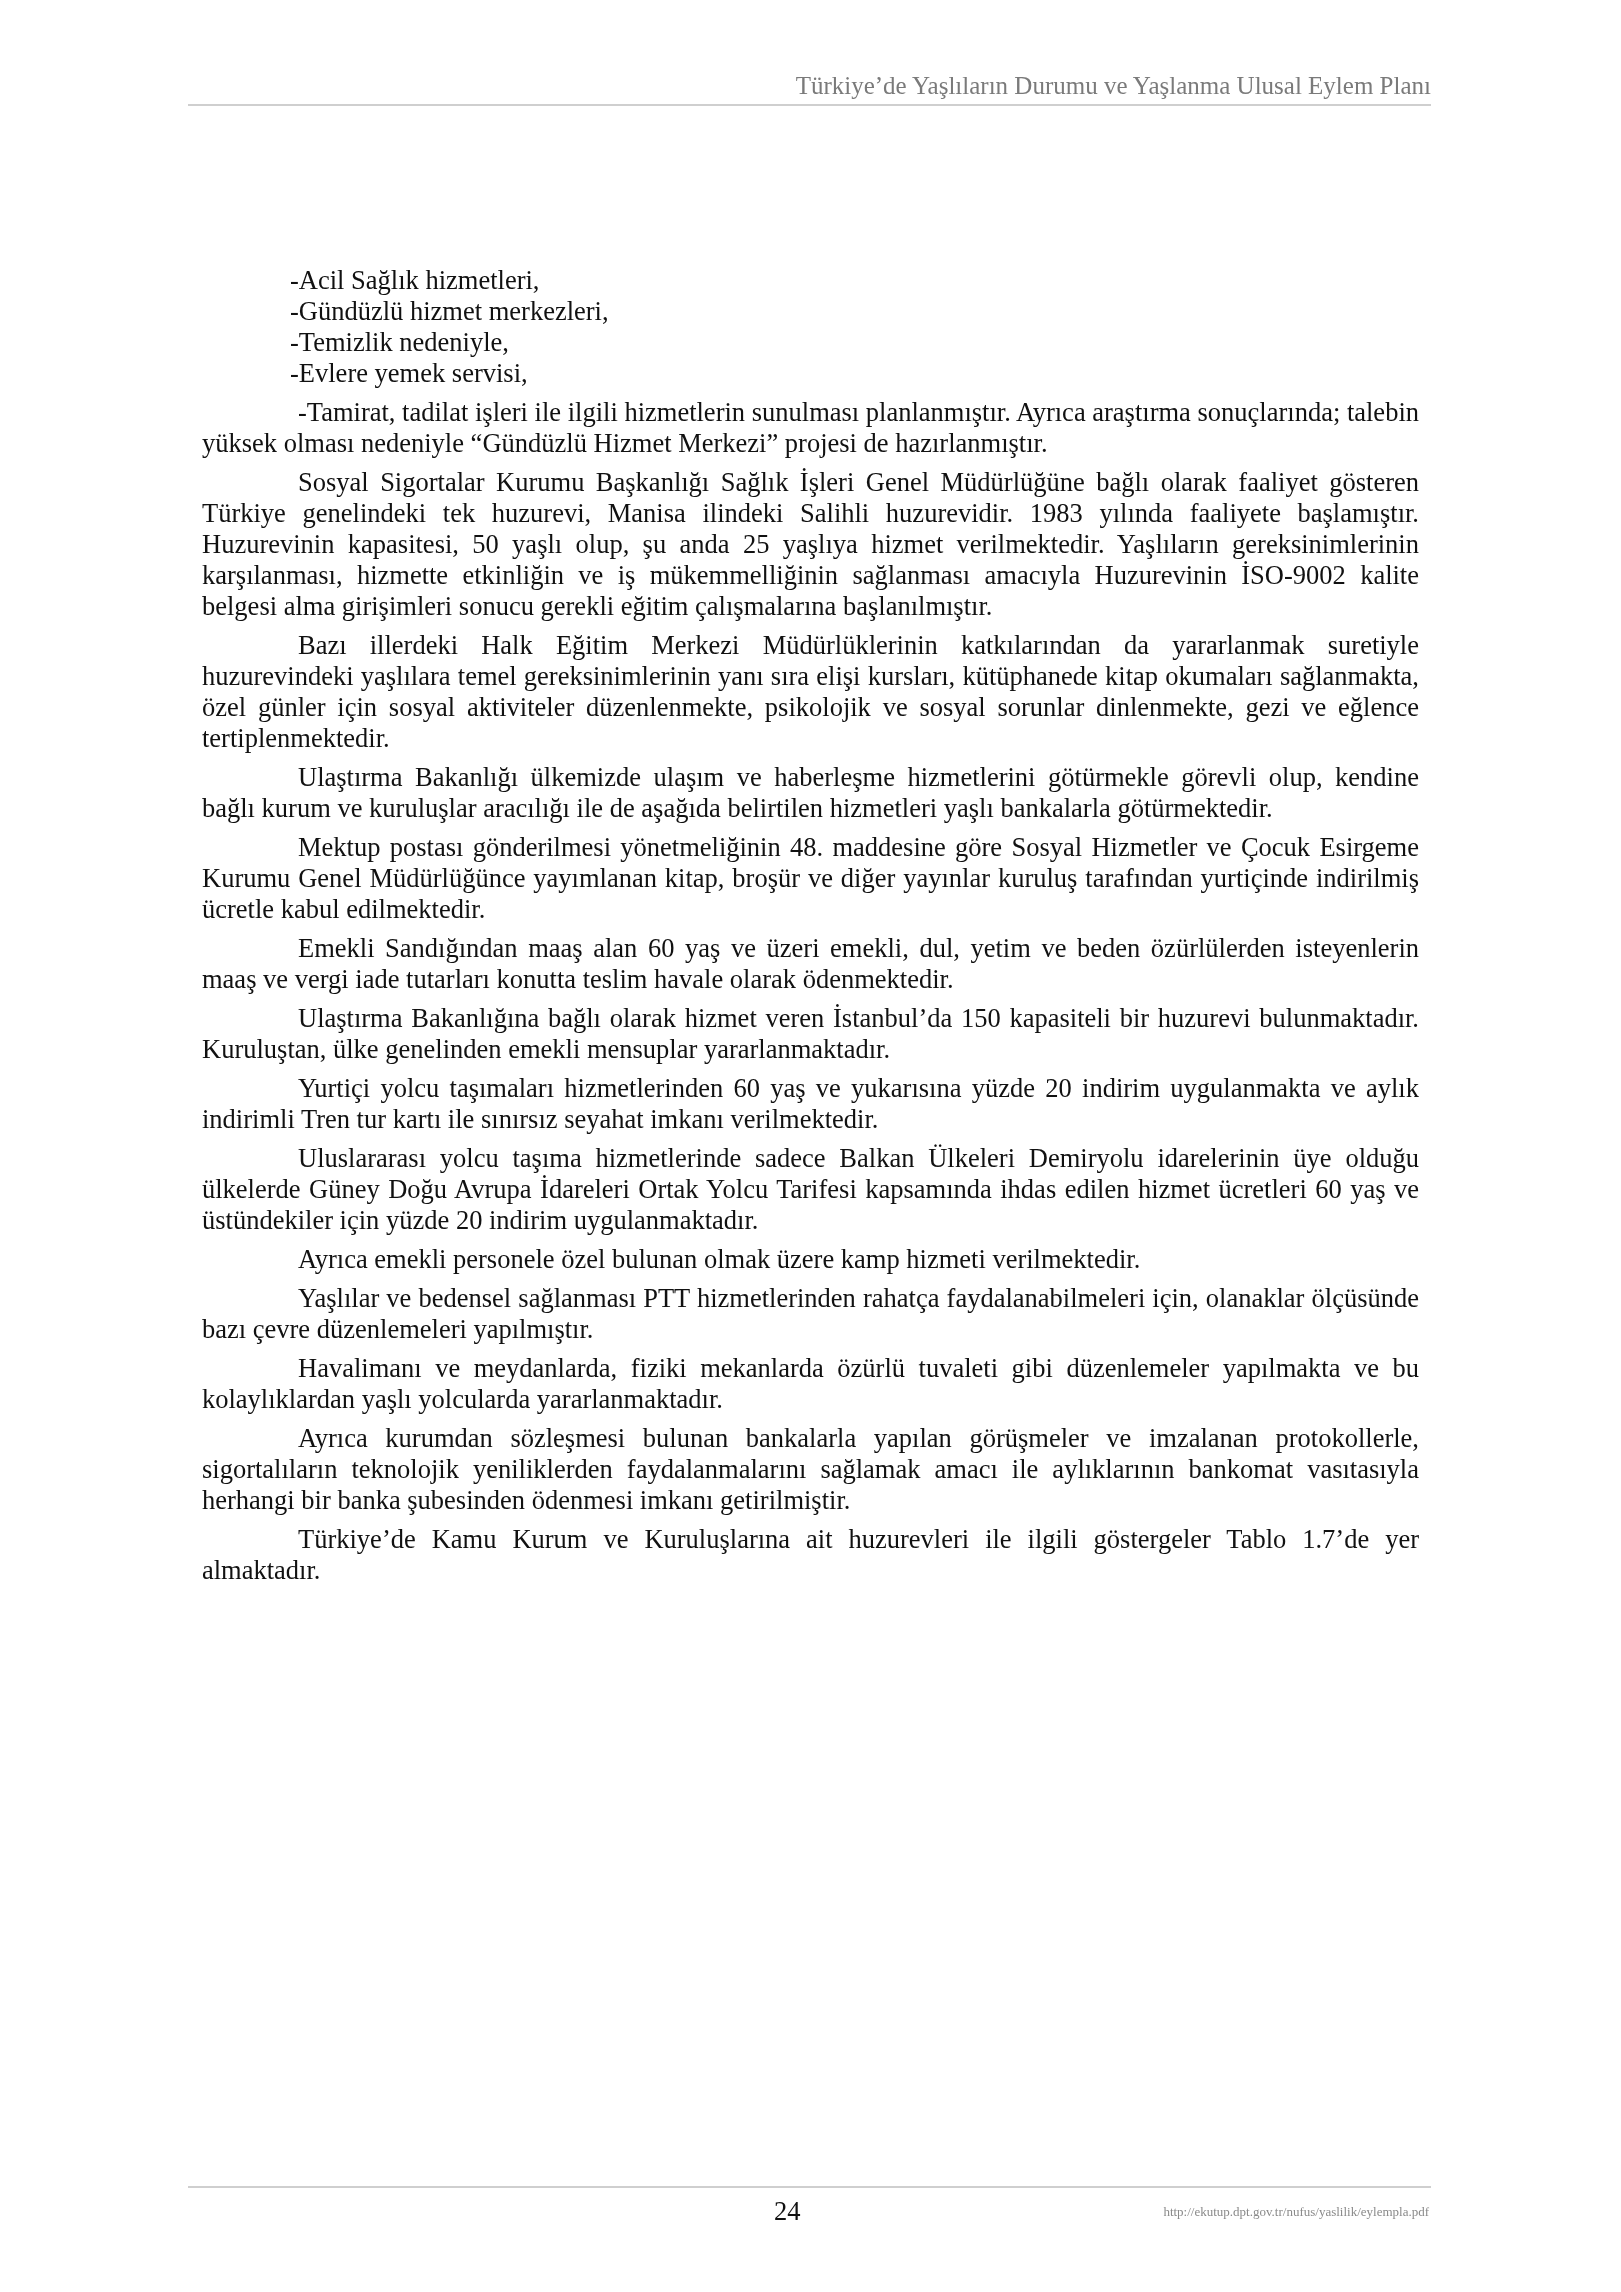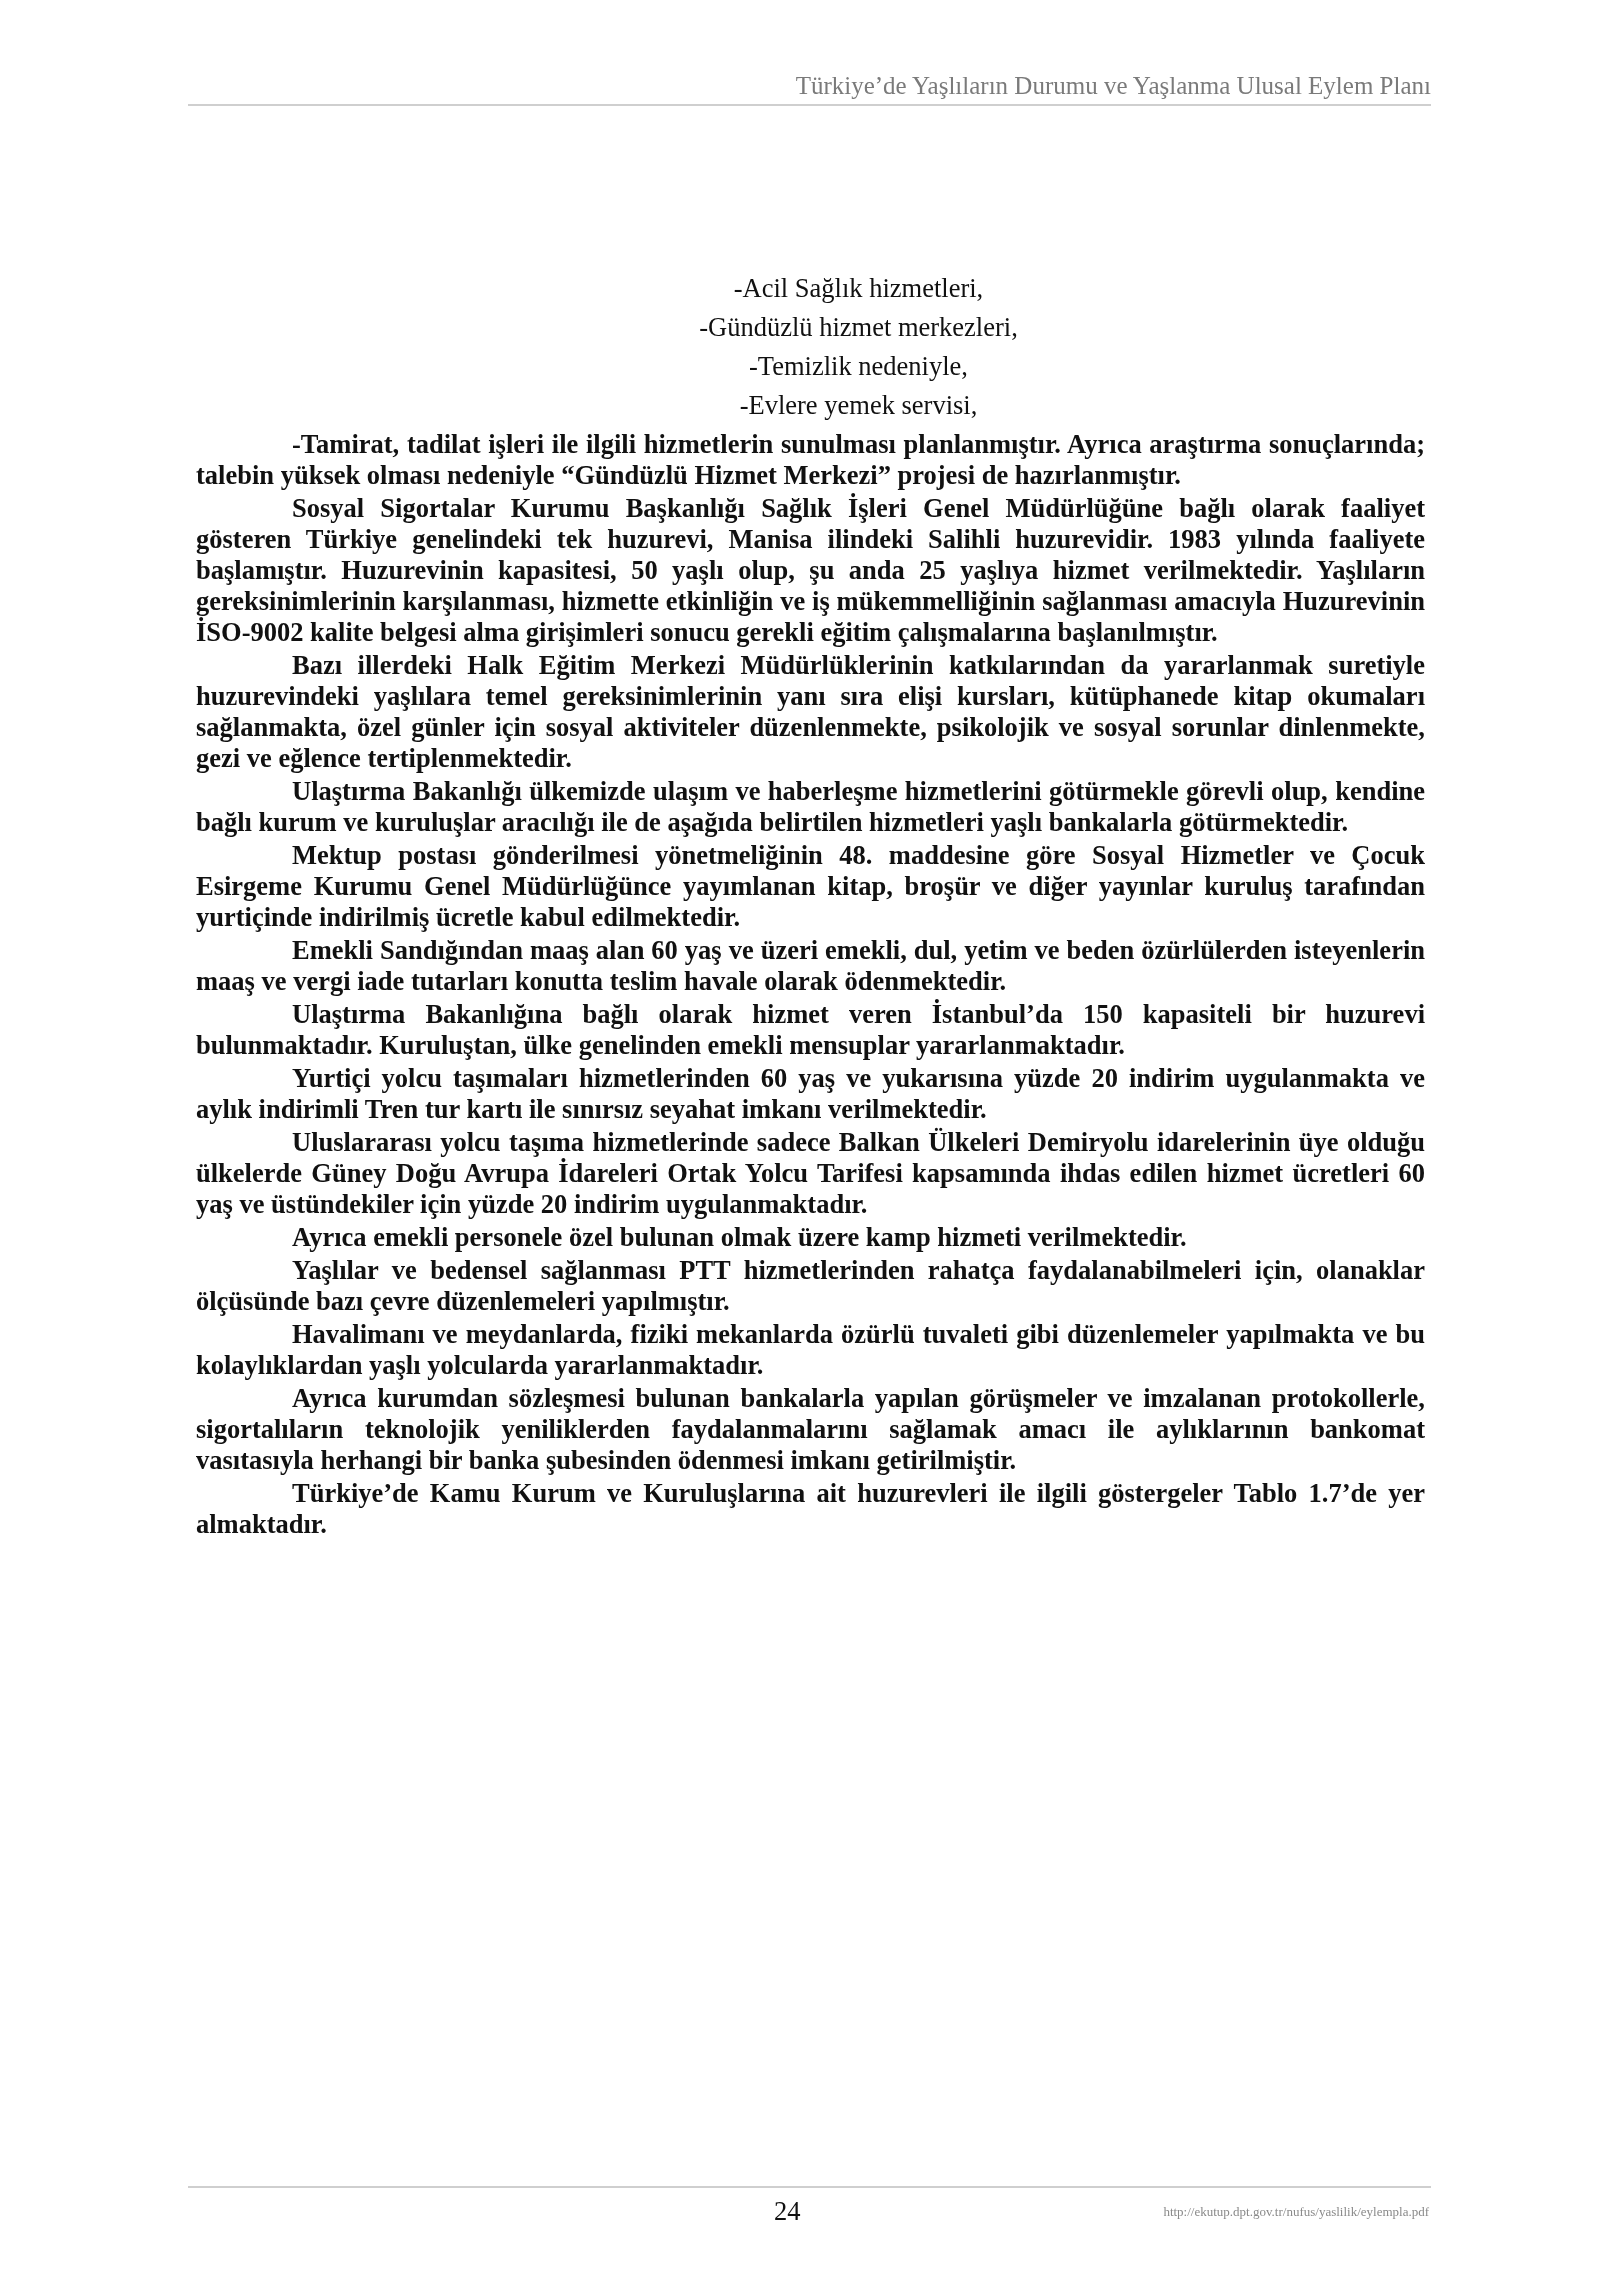--- a/index.html
+++ b/index.html
@@ -35,29 +35,28 @@
     }
     .body-text {
       position: absolute;
       left: 194px;
       width: 1233px;
       top: 265px;
       font-size: 26.5px;
       line-height: 31px;
     }
     .body-text p {
-      margin: 2px;
+      margin: 8px;
       text-align: justify;
       text-indent: 96px;
-      font-weight: bold;
     }
     .body-text .list-item {
-      margin: 8px;
+      margin: 0;
       padding-left: 96px;
-      text-align: center;
+      text-align: left;
     }
     .footer-rule {
       position: absolute;
       left: 188px;
       width: 1243px;
       top: 2186px;
       height: 2px;
       background: #cfcfcf;
     }
     .page-number {

